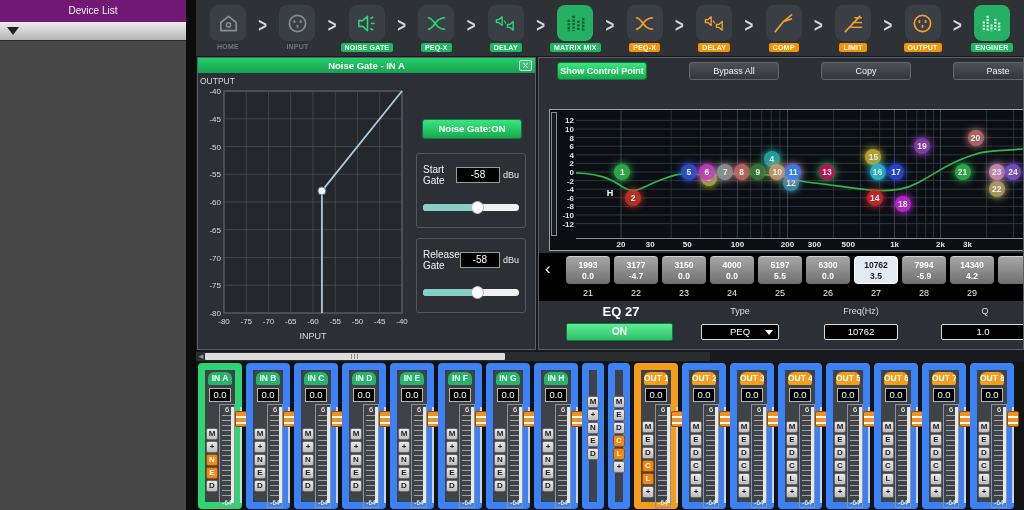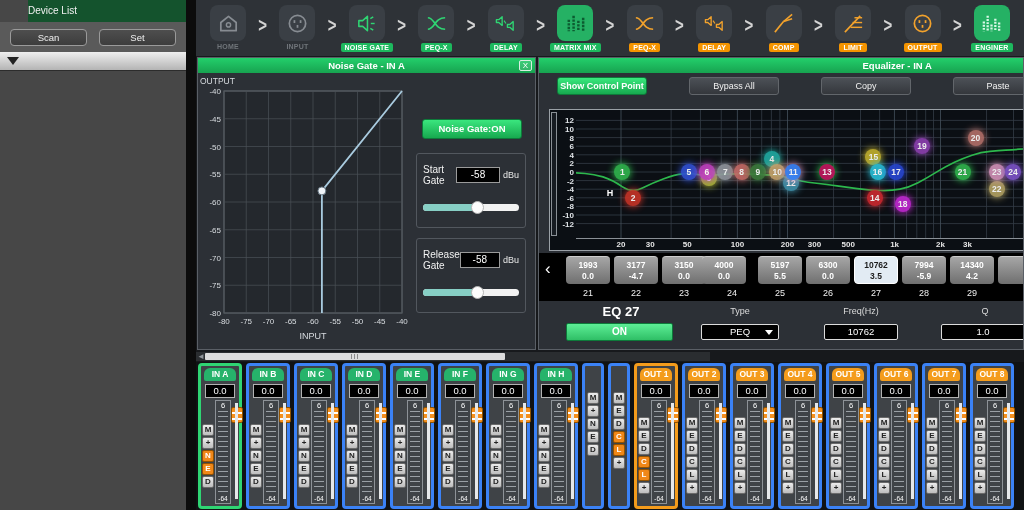--- a/index.html
+++ b/index.html
@@ -1,21 +1,21 @@
 <!DOCTYPE html>
 <html><head>
 <meta charset="utf-8">
 <style>
   * { margin:0; padding:0; box-sizing:border-box; }
   body { background:#000; font-family:"Liberation Sans", sans-serif; }
   .screen { position:relative; width:1024px; height:510px; background:#17191c; overflow:hidden; color:#eee; }
 
   
   .sidebar { position:absolute; left:0; top:0; width:186px; height:510px; background:#474747; }
-  .sb-title { height:22px; background:#14532d; color:#f2f2f2; font-size:10px; line-height:22px;margin-left:28px; }
+  .sb-title { height:22px; background:#701a75; color:#f2f2f2; font-size:10px; text-align:center; line-height:22px; }
   .sb-btnrow { height:30px; background:#5a5a5a; display:flex; align-items:center; gap:12px; padding:0 10px; }
   .sb-btn { flex:1; height:17px; background:linear-gradient(#4e4e4e,#3d3d3d); border:1px solid #9a9a9a; border-radius:4px; color:#f0f0f0; font-size:9.5px; text-align:center; line-height:15px; }
   .sb-drop { height:19px; background:linear-gradient(#efefef,#b4b4b4); border-bottom:1px solid #2c2c2c; display:flex; align-items:center; padding-left:7px; }
   .sb-tri { width:0; height:0; border-left:6px solid transparent; border-right:6px solid transparent; border-top:8px solid #222; }
   .divider { position:absolute; left:186px; top:0; width:10px; height:510px; background:#0c0c0c; }
 
   .main { position:absolute; left:196px; top:0; width:828px; height:510px; }
 
   
   .toolbar { position:absolute; left:0; top:0; width:828px; height:56px; background:#2e3237; display:flex; align-items:flex-start; justify-content:space-between; padding:5px 6px 0 6px; }
@@ -77,21 +77,21 @@
 
   
   .hscroll { position:absolute; left:0; top:352px; width:514px; height:9px; background:#2a2d30; }
   .hs-arrow { position:absolute; left:1px; top:0; color:#8f9499; font-size:8px; line-height:9px; }
   .hs-thumb { position:absolute; left:9px; top:1px; width:300px; height:7px; background:#dcdcdc; border-radius:1px; }
   .hs-grip { position:absolute; left:50%; top:1px; width:9px; height:5px; margin-left:-4px;
              background:repeating-linear-gradient(to right,#8a8a8a 0 1px,transparent 1px 3px); }
 
   
   .mixer { position:absolute; left:0; top:362px; width:828px; height:148px; background:#101214; display:flex; gap:4px; padding:1px 0 0 2px; }
-  .strip { width:44px; height:146px; background:#3f4347; border-radius:4px; border:3px solid #3b82f6; position:relative; flex:none; }
+  .strip { width:44px; height:146px; background:#3f4347; border-radius:4px; border:7px solid #3b82f6; position:relative; flex:none; }
   .strip.sel-in { border-color:#2fd573; }
   .strip.sel-out { border-color:#f49c1c; }
   .strip.narrow { width:22px; }
   .st-label { height:13px; margin:2px 3px 0 3px; border-radius:6px 6px 2px 2px; color:#fff; font-size:8.5px; font-weight:bold; text-align:center; line-height:13px; white-space:nowrap; overflow:hidden; }
   .st-label.in { background:#26b36b; }
   .st-label.out { background:#f49c1c; }
   .st-val { height:14px; margin:3px 4px 0 4px; background:#000; border:1px solid #b2b2b2; color:#fff; font-size:9.5px; text-align:center; line-height:12px; }
   .st-fader { position:relative; height:108px; margin-top:2px; }
   .st-btncol { position:absolute; left:1px; display:flex; flex-direction:column; gap:1px; }
   .st-btncol.center { position:static; align-items:center; padding-top:26px; }
@@ -106,24 +106,20 @@
                background:linear-gradient(to bottom,#f5901e 0 4px,#fff 4px 6px,#f5901e 6px 10px,#fff 10px 12px,#f5901e 12px 16px); }
   .st-meter { position:absolute; right:1px; top:3px; bottom:9px; width:3.5px; background:#e6e8ea; }
 </style>
 </head>
 <body>
 
 <div class="screen">
 
   <aside class="sidebar">
     <div class="sb-title">Device List</div>
-    <div class="sb-btnrow">
-      <div class="sb-btn">Scan</div>
-      <div class="sb-btn">Set</div>
-    </div>
     <div class="sb-drop">
       <span class="sb-tri"></span>
     </div>
   </aside>
   <div class="divider"></div>
 
   <main class="main">
 
     <div class="toolbar" id="toolbar">
         <div class="tb-item">
@@ -336,23 +332,20 @@
               <div class="ng-track"></div>
                 <div class="ng-fill" style="width: 56%;"></div>
                 <div class="ng-thumb" style="left: calc(56% - 6px);"></div>
             </div>
           </div>
         </div>
       </div>
     </section>
 
     <section class="panel eq-panel">
-      <header class="panel-hd">
-        <span class="ttl" style="left:74%; transform:translateX(-50%);">Equalizer - IN A</span>
-      </header>
       <div class="eq-btnrow">
         <div class="eq-btn on">Show Control Point</div>
         <div class="eq-btn">Bypass All</div>
         <div class="eq-btn">Copy</div>
         <div class="eq-btn">Paste</div>
       </div>
       <div class="eq-graph">
         <div class="eq-side"></div>
         <div class="eq-ylabels" id="eq-ylabels">
             <span style="top: 10.4px;">12</span>
@@ -457,21 +450,21 @@
           <div class="band-cell" style="left: 75px;">
             <div>3177</div>
             <div>-4.7</div>
           </div>
           <div class="band-num" style="left: 75px;">22</div>
           <div class="band-cell" style="left: 123px;">
             <div>3150</div>
             <div>0.0</div>
           </div>
           <div class="band-num" style="left: 123px;">23</div>
-          <div class="band-cell" style="left: 163px;">
+          <div class="band-cell" style="left: 171px;">
             <div>4000</div>
             <div>0.0</div>
           </div>
           <div class="band-num" style="left: 171px;">24</div>
           <div class="band-cell" style="left: 219px;">
             <div>5197</div>
             <div>5.5</div>
           </div>
           <div class="band-num" style="left: 219px;">25</div>
           <div class="band-cell" style="left: 267px;">

